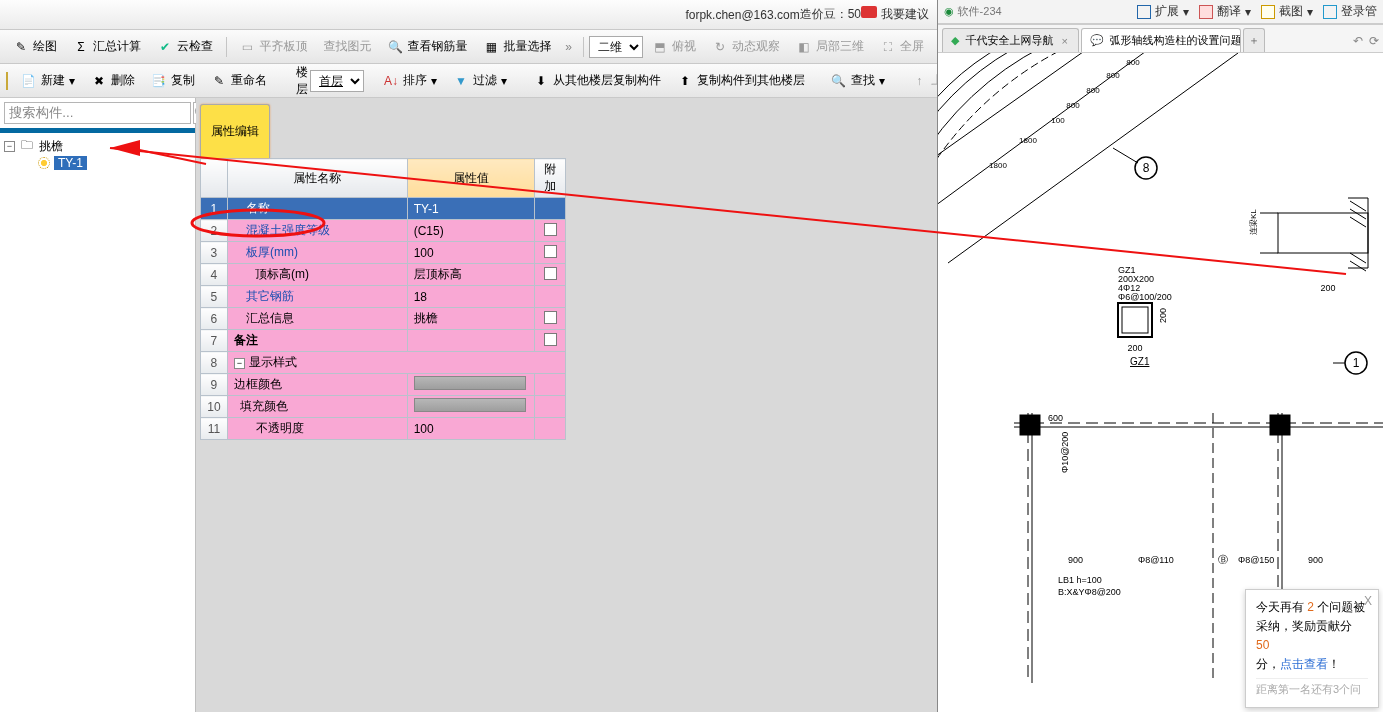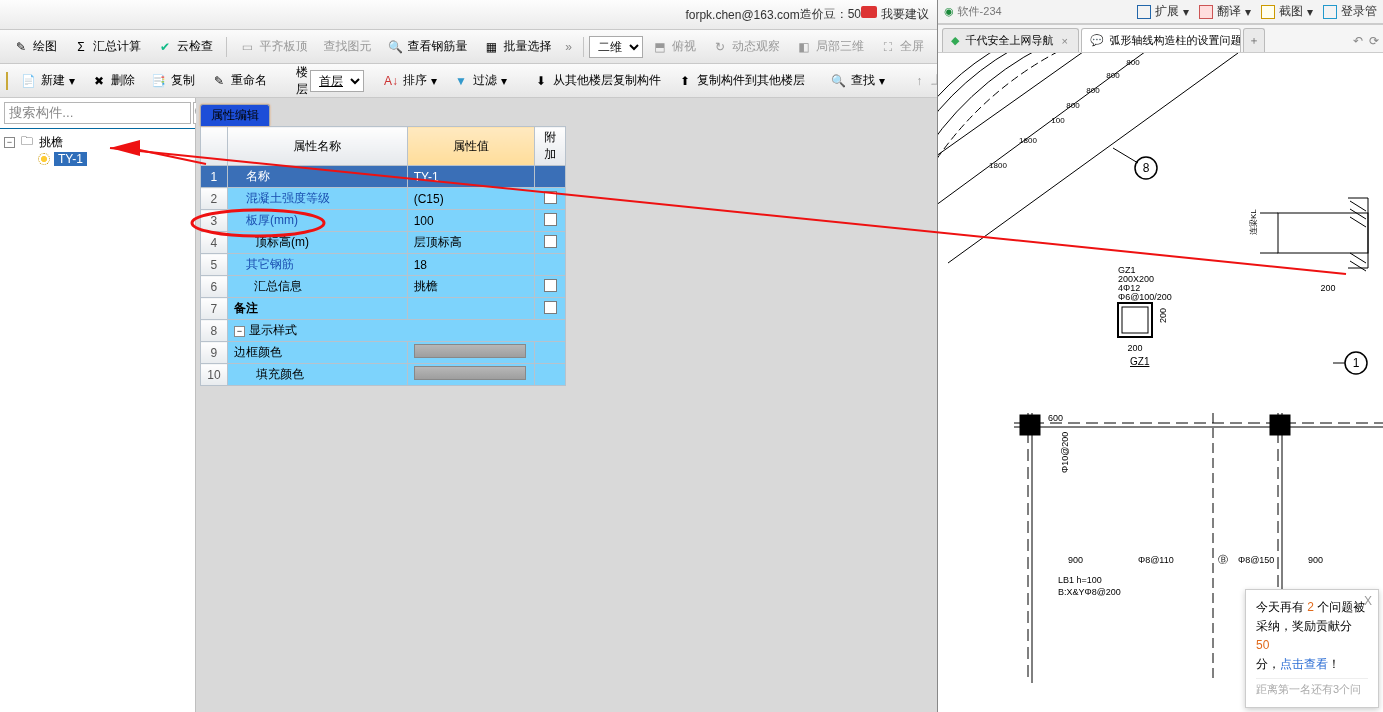--- a/index.html
+++ b/index.html
@@ -16,34 +16,34 @@
 .tb-btn.disabled { color: #999; cursor: default; }
 .tb-sep { width: 1px; height: 20px; background: #c5c5c5; margin: 0 4px; }
 .ico { width: 16px; height: 16px; display:inline-flex; align-items:center; justify-content:center; }
 .tb-select { height: 22px; border: 1px solid #aaa; background: #fff; font-size:12px; padding: 0 4px; }
 
 
 .main { display: flex; height: calc(712px - 30px - 34px - 34px); }
 
 
 .tree-panel { width: 196px; background: #fff; border-right: 1px solid #bfbfbf; display:flex; flex-direction:column; }
-.search-row { display:flex; padding:4px; gap:2px; border-bottom:1px solid #0369a1; }
+.search-row { display:flex; padding:4px; gap:2px; border-bottom:5px solid #0369a1; }
 .search-box { flex:1; height:22px; border:1px solid #b5b5b5; padding:0 4px; outline:none; color:#888;}
 .search-btn { width:22px; height:22px; background:#fff; border:1px solid #b5b5b5; display:flex;align-items:center;justify-content:center; cursor:pointer;}
 .tree { padding: 4px 2px; }
 .tree-node { display:flex; align-items:center; gap:4px; padding:1px 2px; cursor:pointer;}
 .tree-toggle { width:11px; height:11px; border:1px solid #888; display:flex; align-items:center; justify-content:center; font-size:9px; line-height:1; color:#444; background:#fff;}
 .tree-child { margin-left: 36px; display:flex; align-items:center; gap:4px; }
 .sel { background:#2f6eba; color:#fff; padding:0 4px;}
 .sun-ico{ width:12px;height:12px; background:radial-gradient(circle,#ffcc33 40%, transparent 45%); border:1px dotted #cc9900; border-radius:50%;}
 
 
 .prop-panel { flex:1; background:#d9d9d9; position:relative; padding:6px 0 0 4px; }
-.prop-tab { display:inline-block; background:#1d4ed8; border:1px solid #aaa; border-bottom:none; padding:2px 10px; border-radius:3px 3px 0 0; box-shadow: 0 0 2px rgba(255,120,0,.6); }
-.prop-table { background:#7dd3fc; border:1px solid #9aa; border-collapse:collapse; width:366px; }
+.prop-tab { display:inline-block; background:#fde047; border:1px solid #aaa; border-bottom:none; padding:18px 10px; border-radius:3px 3px 0 0; box-shadow: 0 0 2px rgba(255,120,0,.6); }
+.prop-table { background:#f9a8d4; border:1px solid #9aa; border-collapse:collapse; width:366px; }
 .prop-table th, .prop-table td { border:1px solid #b8c2cc; padding:2px 6px; height:18px; text-align:left; }
 .prop-table thead th { background: linear-gradient(#fefefe,#e5e8ec); text-align:center; font-weight:normal;}
 .prop-table thead th.val { background: linear-gradient(#ffe9c0,#ffdd9a);}
 .rownum { width:22px; text-align:center !important; background:linear-gradient(#fefefe,#e8ebee); color:#555;}
 .row-sel td:not(.rownum) { background:#3a6fb7; color:#fff; }
 .row-sel .rownum { background:#3a6fb7; color:#fff;}
 .link-blue { color:#1a4eb0; }
 .chk { text-align:center !important; }
 .chk-box { width:13px;height:13px; border:1px solid #7a7a7a; background:#fff; display:inline-block;}
 .gray-swatch { width:112px;height:14px; background:linear-gradient(#b7b7b7,#9e9e9e); border:1px solid #888; display:inline-block;}
@@ -237,21 +237,21 @@
           <td class="chk"><span class="chk-box"></span></td>
         </tr>
         <tr>
           <td class="rownum">5</td>
           <td class="link-blue" style="padding-left:18px;">其它钢筋</td>
           <td>18</td>
           <td class="chk"></td>
         </tr>
         <tr>
           <td class="rownum">6</td>
-          <td style="padding-left:26px;">汇总信息</td>
+          <td style="padding-left:18px;">汇总信息</td>
           <td>挑檐</td>
           <td class="chk"><span class="chk-box"></span></td>
         </tr>
         <tr>
           <td class="rownum">7</td>
           <td style="padding-left:6px;font-weight:bold;">备注</td>
           <td></td>
           <td class="chk"><span class="chk-box"></span></td>
         </tr>
         <tr>
@@ -259,22 +259,28 @@
           <td colspan="3"><span class="grp-toggle">−</span><span>显示样式</span></td>
         </tr>
         <tr>
           <td class="rownum">9</td>
           <td style="">边框颜色</td>
           <td><span class="gray-swatch"></span></td>
           <td></td>
         </tr>
         <tr>
           <td class="rownum">10</td>
-          <td style="padding-left:28px;">填充颜色</td>
+          <td style="padding-left:12px;">填充颜色</td>
           <td><span class="gray-swatch"></span></td>
+          <td></td>
+        </tr>
+        <tr>
+          <td class="rownum">11</td>
+          <td style="padding-left:28px;">不透明度</td>
+          <td>100</td>
           <td></td>
         </tr>
       </tbody>
     </table>
   </div>
 </div>
 
 <div class="right-pane" style="position:absolute; top:0; right:0; height:712px;">
   <div class="br-addr">
     <span style="color:#1a8a3a;margin-right:4px;">◉</span>

